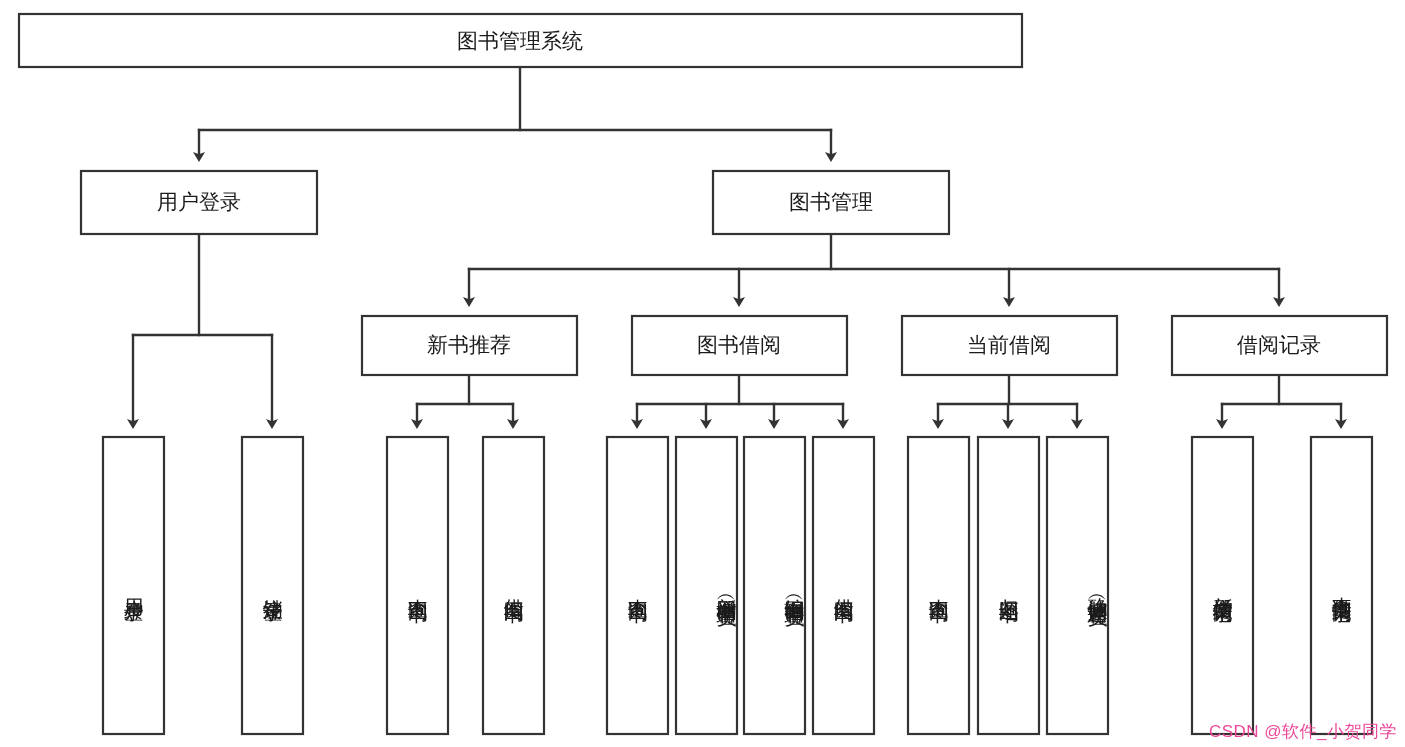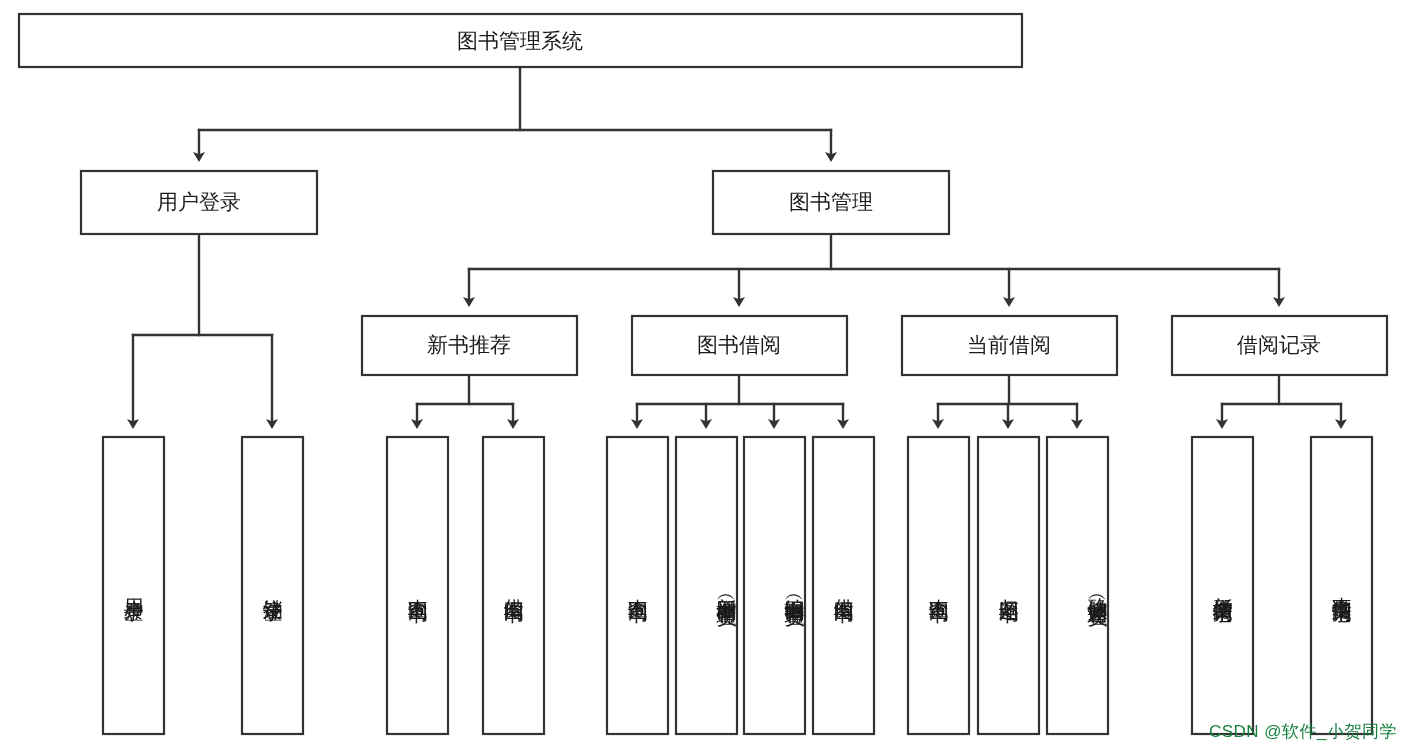--- a/index.html
+++ b/index.html
@@ -64,21 +64,21 @@
   }
   .leaf-label.centered {
     align-items: center;
   }
   .watermark {
     position: absolute;
     right: 8px;
     bottom: 4px;
     font-family: "Liberation Sans", "DejaVu Sans", sans-serif;
     font-size: 17px;
-    color: #15803d;
+    color: #ec4899;
     letter-spacing: 0.5px;
     white-space: nowrap;
   }
 </style>
 </head>
 <body>
 
 <div id="diagram-root">
 
   <svg id="tree-svg" viewBox="0 0 1405 747">

